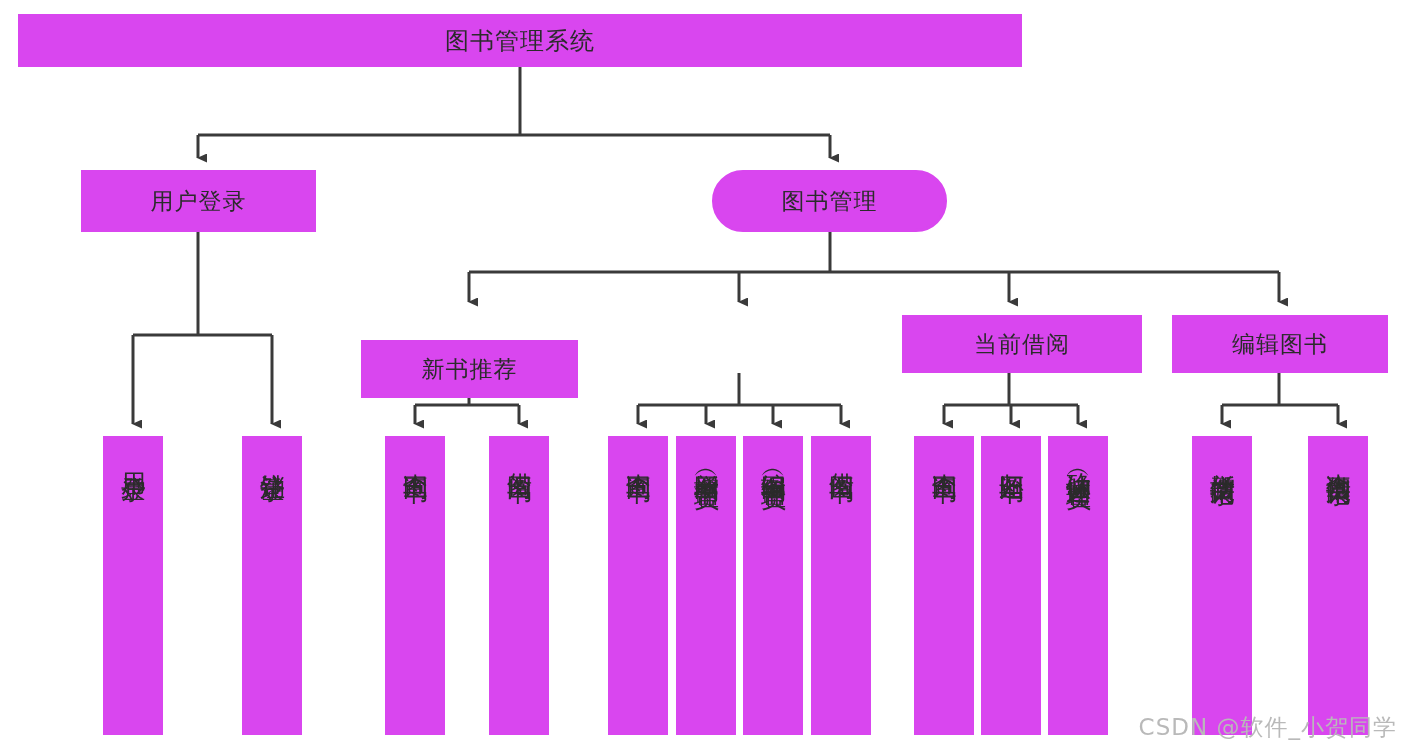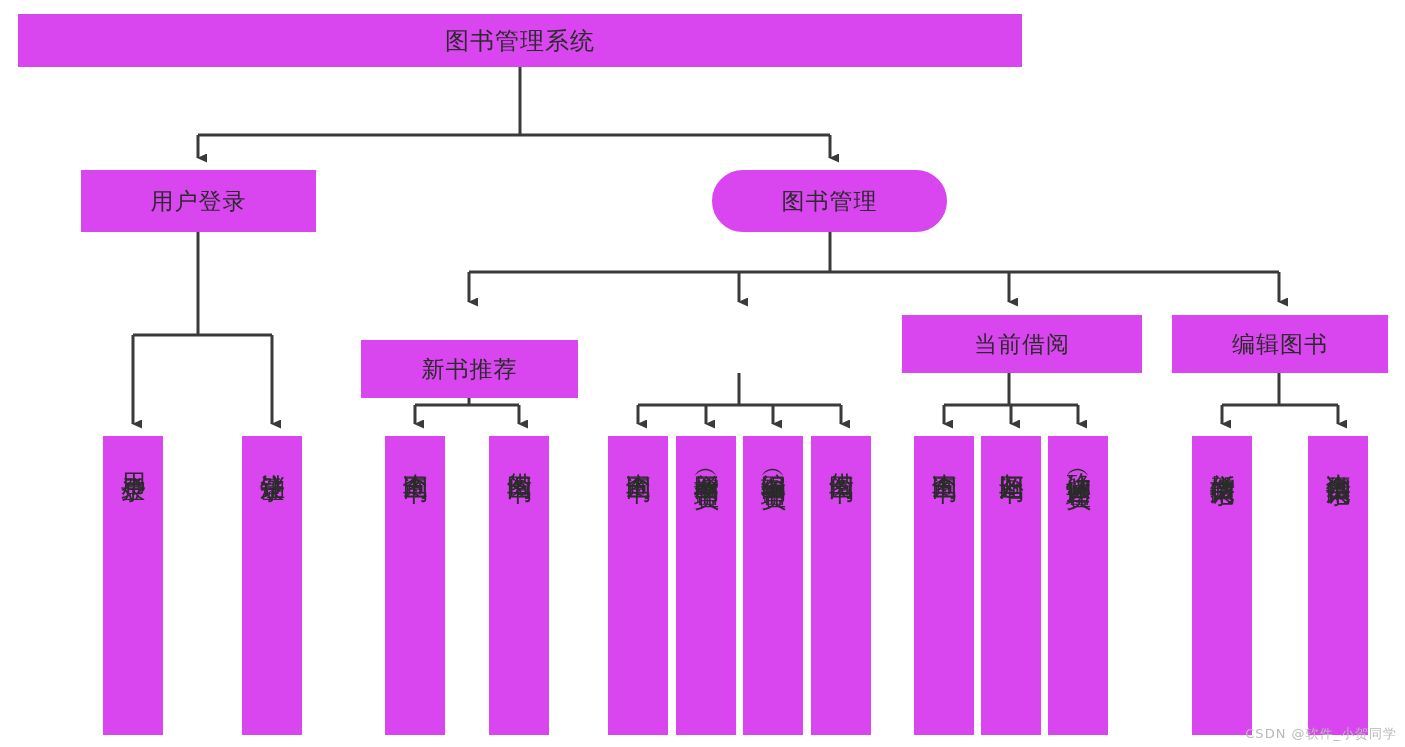--- a/index.html
+++ b/index.html
@@ -51,21 +51,21 @@
     font-size:25px;
     line-height:1.12;
     letter-spacing:2px;
     white-space:nowrap;
     color:#2b2b2b;
   }
   .watermark{
     position:absolute;
     right:8px;
     bottom:4px;
-    font-size:13px;
+    font-size:23px;
     color:#b9b9b9;
     letter-spacing:1px;
     white-space:nowrap;
     user-select:none;
   }
 </style>
 </head>
 <body>
 
 <div id="canvas">

